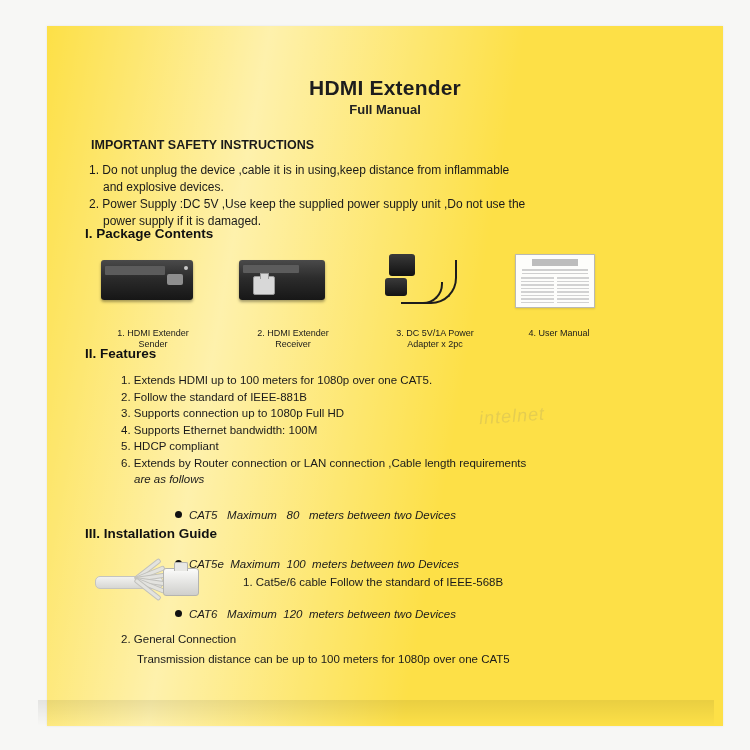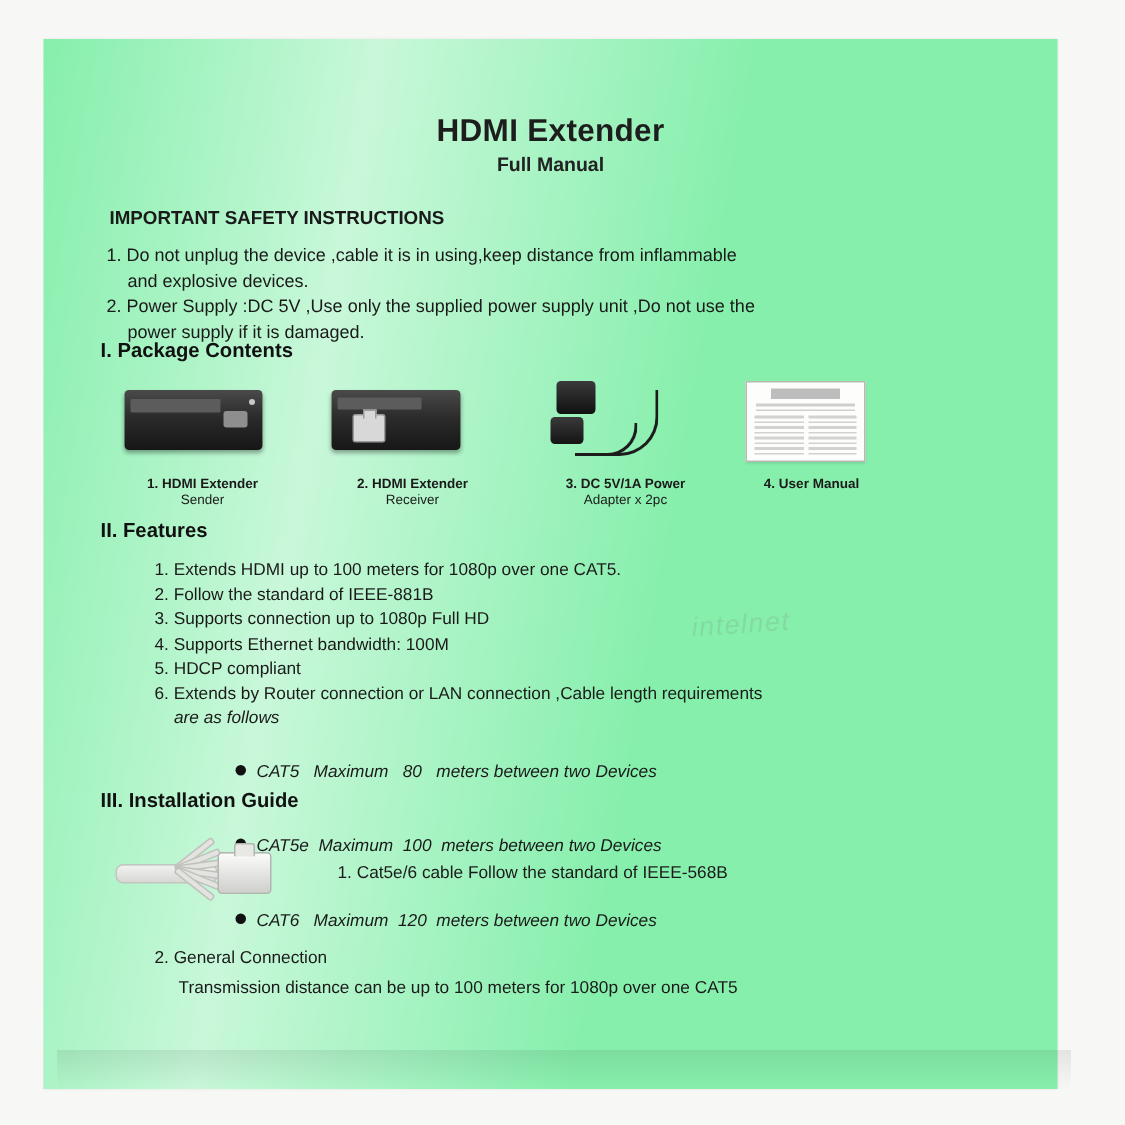--- a/index.html
+++ b/index.html
@@ -15,25 +15,25 @@
   }
   #page {
     position: relative;
     width: 750px;
     height: 750px;
     background: #f7f7f5;
   }
   
   .sheet {
     position: absolute;
-    left: 29px;
+    left: 47px;
     top: 26px;
     width: 676px;
     height: 700px;
-    background: #86efac;
+    background: #fde047;
     box-shadow: 0 0 2px rgba(0,0,0,0.08);
   }
   .sheet::before {
     content: "";
     position: absolute;
     left: 0; top: 0; right: 0; bottom: 0;
     background: linear-gradient(100deg, rgba(255,255,255,0.0) 0%, rgba(255,255,255,0.55) 28%, rgba(255,255,255,0.0) 60%);
     pointer-events: none;
   }
   .content {
@@ -105,21 +105,21 @@
     width: 600px;
     height: 90px;
   }
   .pkg-item {
     position: absolute;
     text-align: center;
     font-size: 9px;
     color: #1a1a1a;
     line-height: 11px;
   }
-  .pkg-caption { margin-top: 9px; font-weight: bold; }
+  .pkg-caption { margin-top: 20px; }
   .pkg-art {
     position: relative;
     height: 56px;
   }
 
   
   .dev-sender {
     position: absolute;
     left: 12px;
     top: 8px;
@@ -388,21 +388,21 @@
 
       <div class="safety-head">IMPORTANT SAFETY INSTRUCTIONS</div>
       <div class="safety-list">
         <div class="li">
           <span>1.</span>
           <span>Do not unplug the device ,cable it is in using,keep distance from inflammable</span>
           <div class="cont">and explosive devices.</div>
         </div>
         <div class="li">
           <span>2.</span>
-          <span>Power Supply :DC 5V ,Use only the supplied power supply unit ,Do not use the</span>
+          <span>Power Supply :DC 5V ,Use keep the supplied power supply unit ,Do not use the</span>
           <div class="cont">power supply if it is damaged.</div>
         </div>
       </div>
 
       <div class="sec-head" id="sec-pkg">I. Package Contents</div>
 
       <div class="pkg-row">
 
         <div class="pkg-item" style="left:0px; top:0px; width:128px;">
           <div class="pkg-art">

